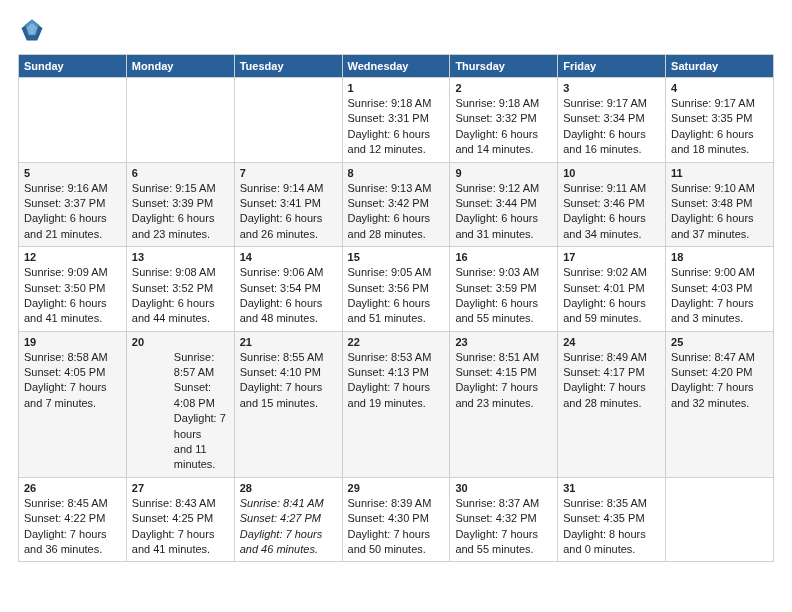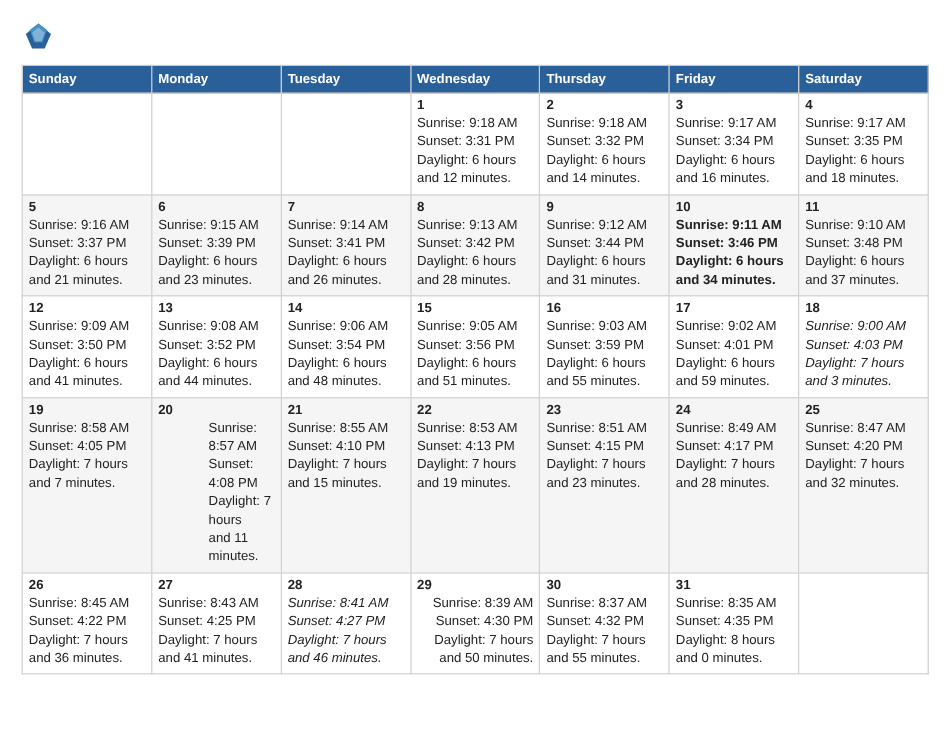--- a/index.html
+++ b/index.html
@@ -198,21 +198,21 @@
           </td>
           <td>
             <div class="day-num">9</div>
             <div class="day-info" style="white-space: pre-line;">Sunrise: 9:12 AM
 Sunset: 3:44 PM
 Daylight: 6 hours
 and 31 minutes.</div>
           </td>
           <td>
             <div class="day-num">10</div>
-            <div class="day-info" style="white-space: pre-line; font-weight: bold;">Sunrise: 9:11 AM
+            <div class="day-info" style="white-space: pre-line;">Sunrise: 9:11 AM
 Sunset: 3:46 PM
 Daylight: 6 hours
 and 34 minutes.</div>
           </td>
           <td>
             <div class="day-num">11</div>
             <div class="day-info" style="white-space: pre-line;">Sunrise: 9:10 AM
 Sunset: 3:48 PM
 Daylight: 6 hours
 and 37 minutes.</div>
@@ -256,21 +256,21 @@
           </td>
           <td>
             <div class="day-num">17</div>
             <div class="day-info" style="white-space: pre-line;">Sunrise: 9:02 AM
 Sunset: 4:01 PM
 Daylight: 6 hours
 and 59 minutes.</div>
           </td>
           <td>
             <div class="day-num">18</div>
-            <div class="day-info" style="white-space: pre-line; font-style: italic;">Sunrise: 9:00 AM
+            <div class="day-info" style="white-space: pre-line;">Sunrise: 9:00 AM
 Sunset: 4:03 PM
 Daylight: 7 hours
 and 3 minutes.</div>
           </td>
         </tr>
         <tr>
           <td>
             <div class="day-num">19</div>
             <div class="day-info" style="white-space: pre-line;">Sunrise: 8:58 AM
 Sunset: 4:05 PM
@@ -337,21 +337,21 @@
           </td>
           <td>
             <div class="day-num">28</div>
             <div class="day-info" style="white-space: pre-line; font-style: italic;">Sunrise: 8:41 AM
 Sunset: 4:27 PM
 Daylight: 7 hours
 and 46 minutes.</div>
           </td>
           <td>
             <div class="day-num">29</div>
-            <div class="day-info" style="white-space: pre-line; text-align: right;">Sunrise: 8:39 AM
+            <div class="day-info" style="white-space: pre-line;">Sunrise: 8:39 AM
 Sunset: 4:30 PM
 Daylight: 7 hours
 and 50 minutes.</div>
           </td>
           <td>
             <div class="day-num">30</div>
             <div class="day-info" style="white-space: pre-line;">Sunrise: 8:37 AM
 Sunset: 4:32 PM
 Daylight: 7 hours
 and 55 minutes.</div>

